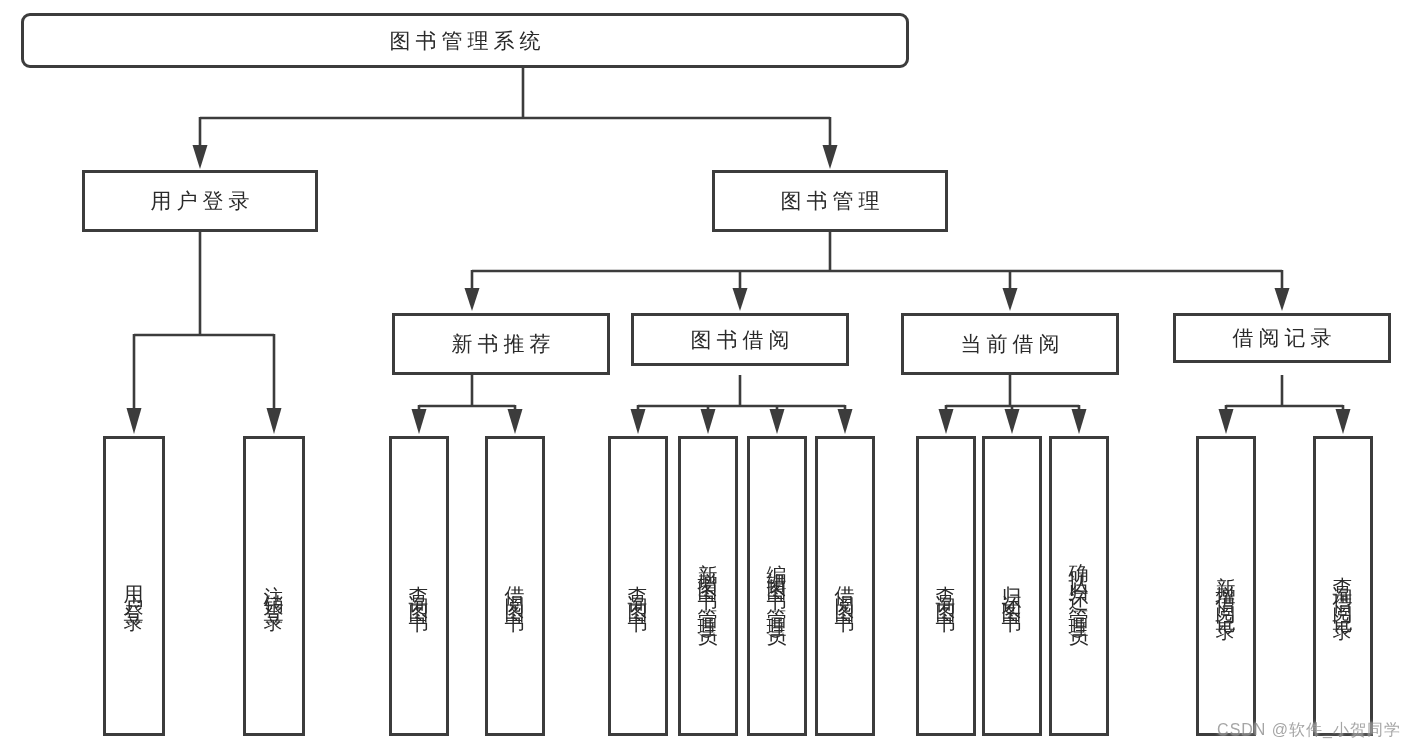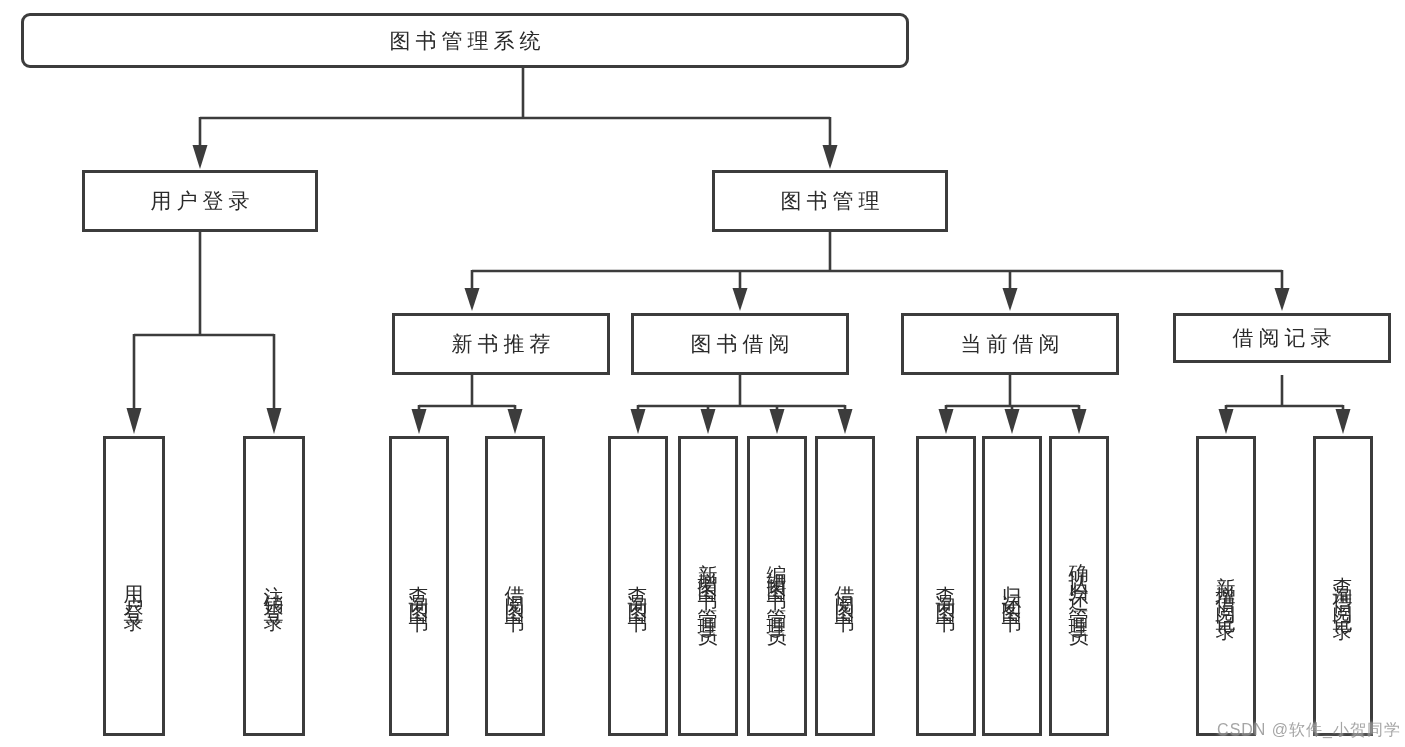--- a/index.html
+++ b/index.html
@@ -76,21 +76,21 @@
       <polygon points="1335.5,409 1350.5,409 1343,434"></polygon>
     </g>
   </svg>
 
   <div class="node h-label" style="left:21px;top:13px;width:888px;height:55px;border-radius:9px;">图书管理系统</div>
 
   <div class="node h-label" style="left:82px;top:170px;width:236px;height:62px;">用户登录</div>
   <div class="node h-label" style="left:712px;top:170px;width:236px;height:62px;">图书管理</div>
 
   <div class="node h-label" style="left:363px;top:313px;width:218px;height:62px;margin-left:29px;">新书推荐</div>
-  <div class="node h-label" style="left:631px;top:313px;width:218px;height:62px;">图书借阅</div>
+  <div class="node h-label" style="left:631px;top:313px;width:218px;height:53px;">图书借阅</div>
   <div class="node h-label" style="left:901px;top:313px;width:218px;height:62px;">当前借阅</div>
   <div class="node h-label" style="left:1173px;top:313px;width:218px;height:50px;">借阅记录</div>
 
   <div class="node leaf" style="left:103px;top:436px;width:62px;height:300px;">用户登录</div>
   <div class="node leaf" style="left:243px;top:436px;width:62px;height:300px;">注销登录</div>
 
   <div class="node leaf" style="left:389px;top:436px;width:60px;height:300px;">查询图书</div>
   <div class="node leaf" style="left:485px;top:436px;width:60px;height:300px;">借阅图书</div>
 
   <div class="node leaf" style="left:608px;top:436px;width:60px;height:300px;">查询图书</div>

